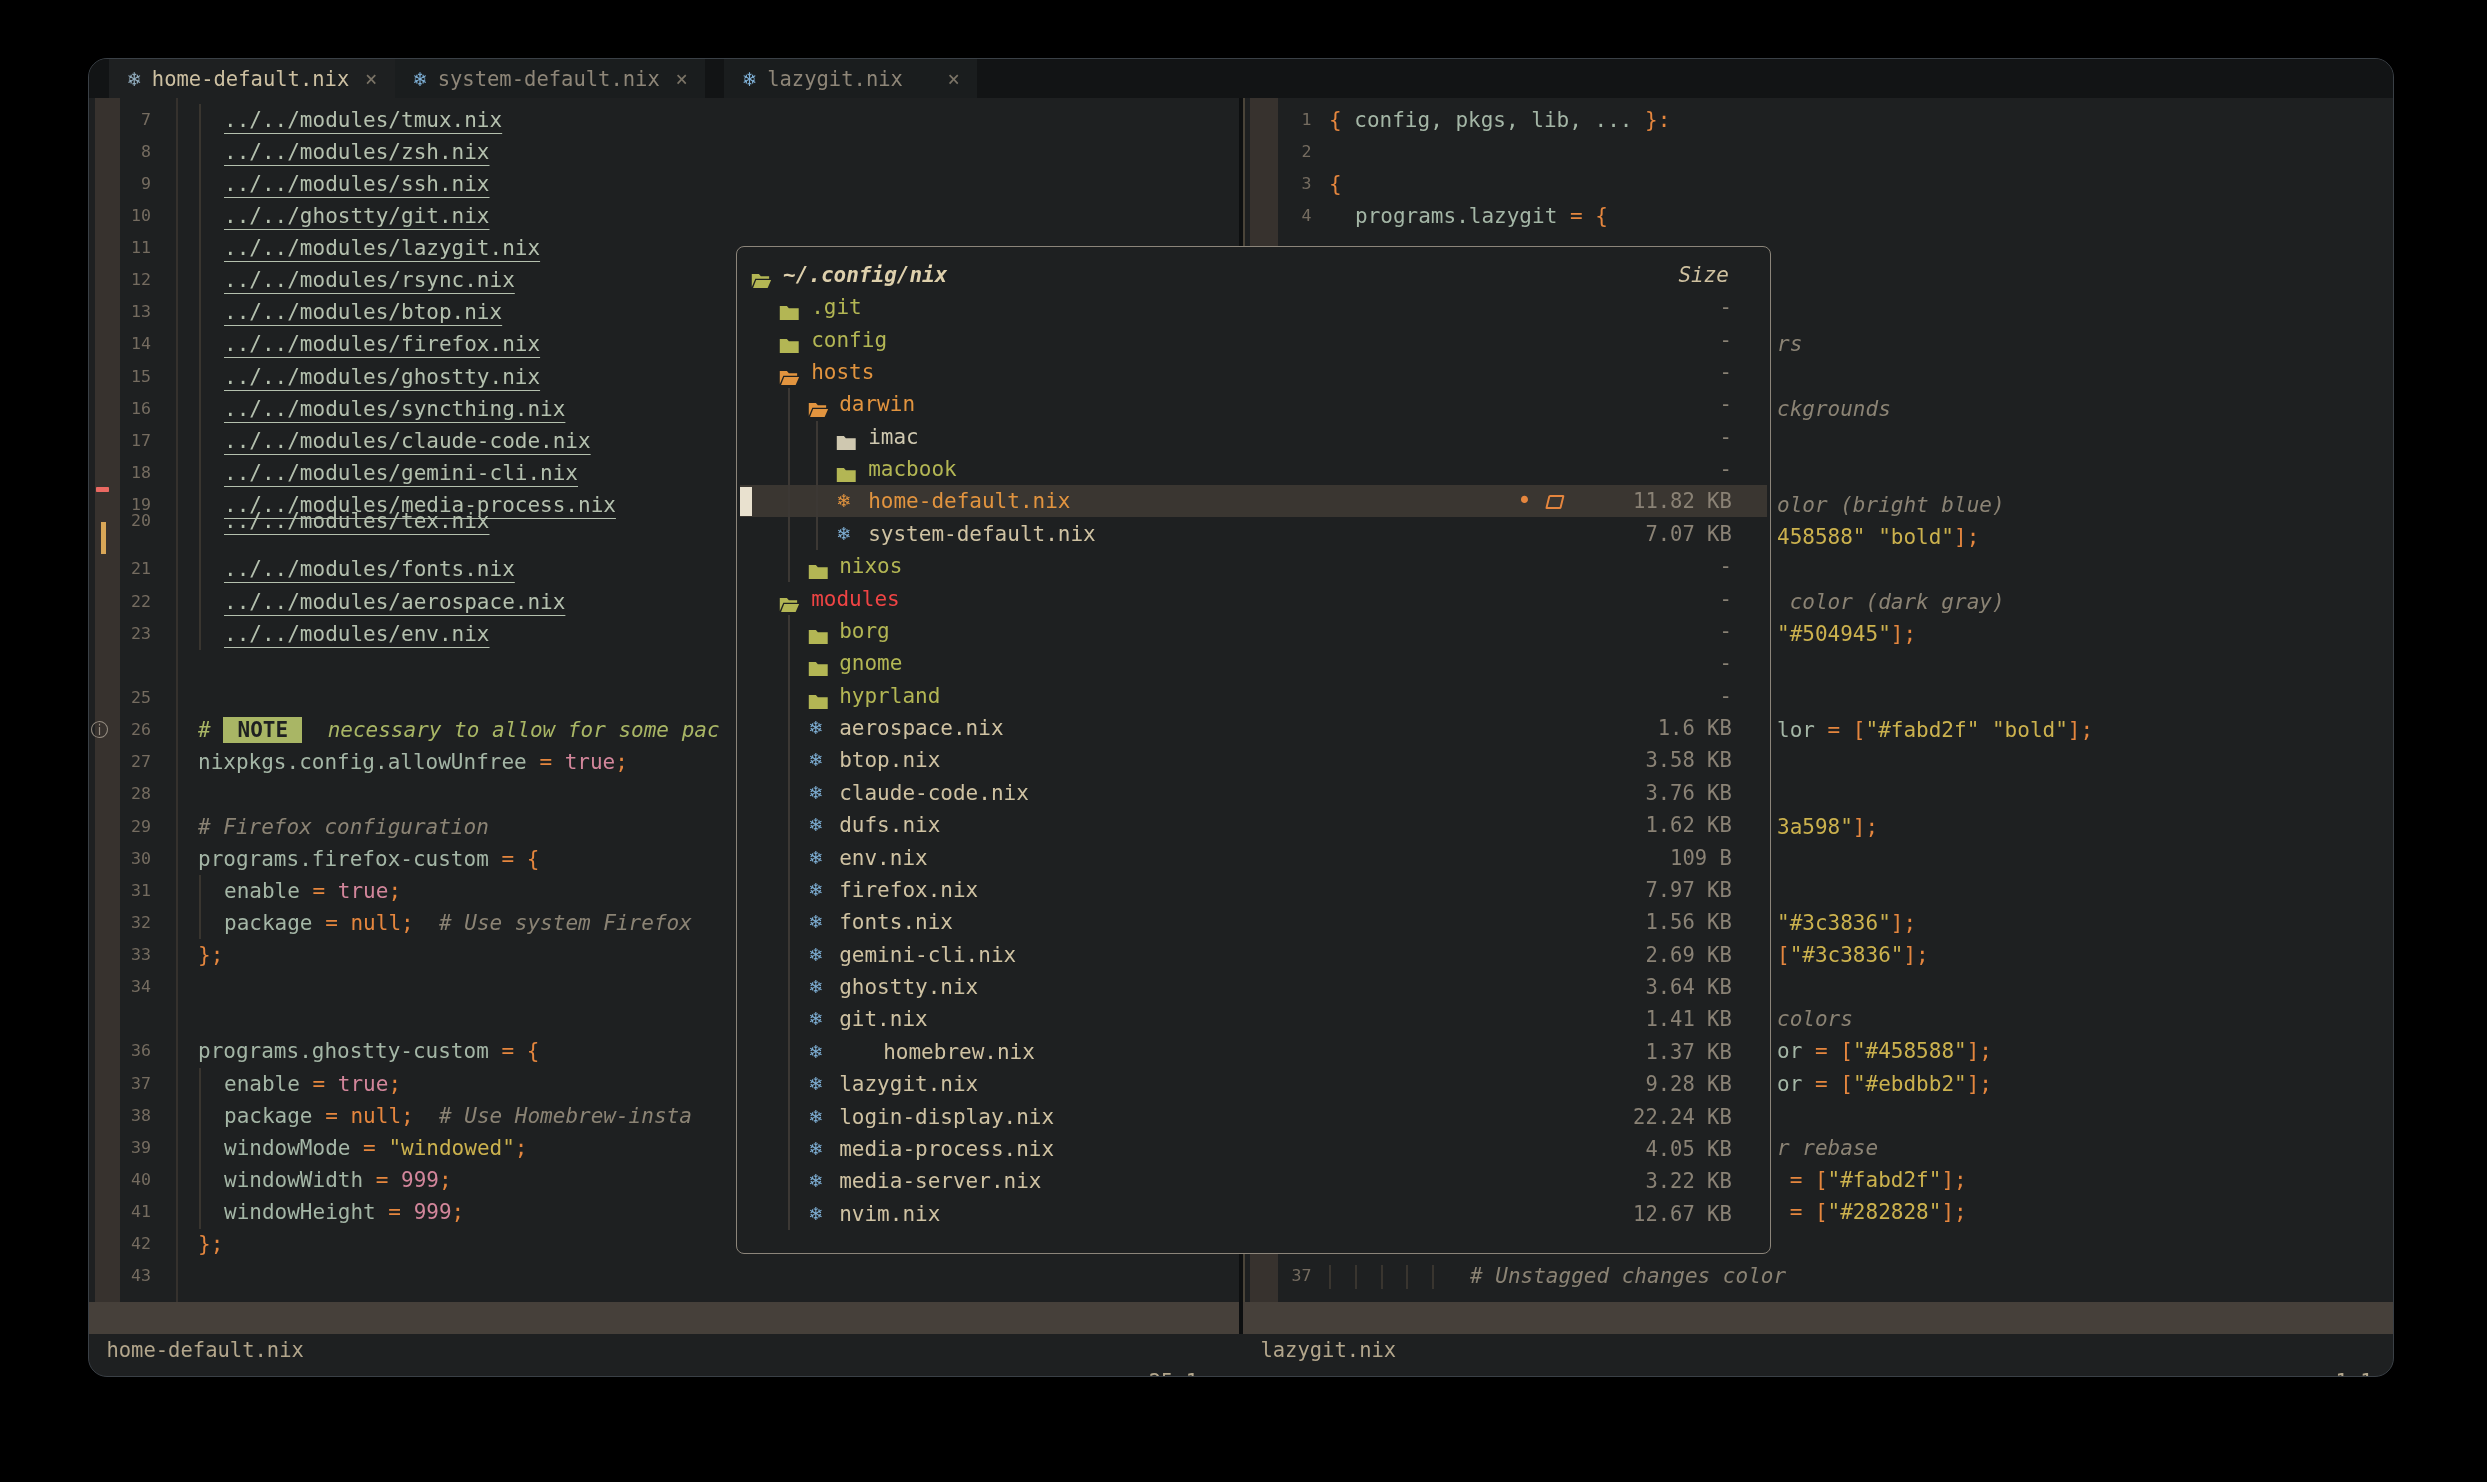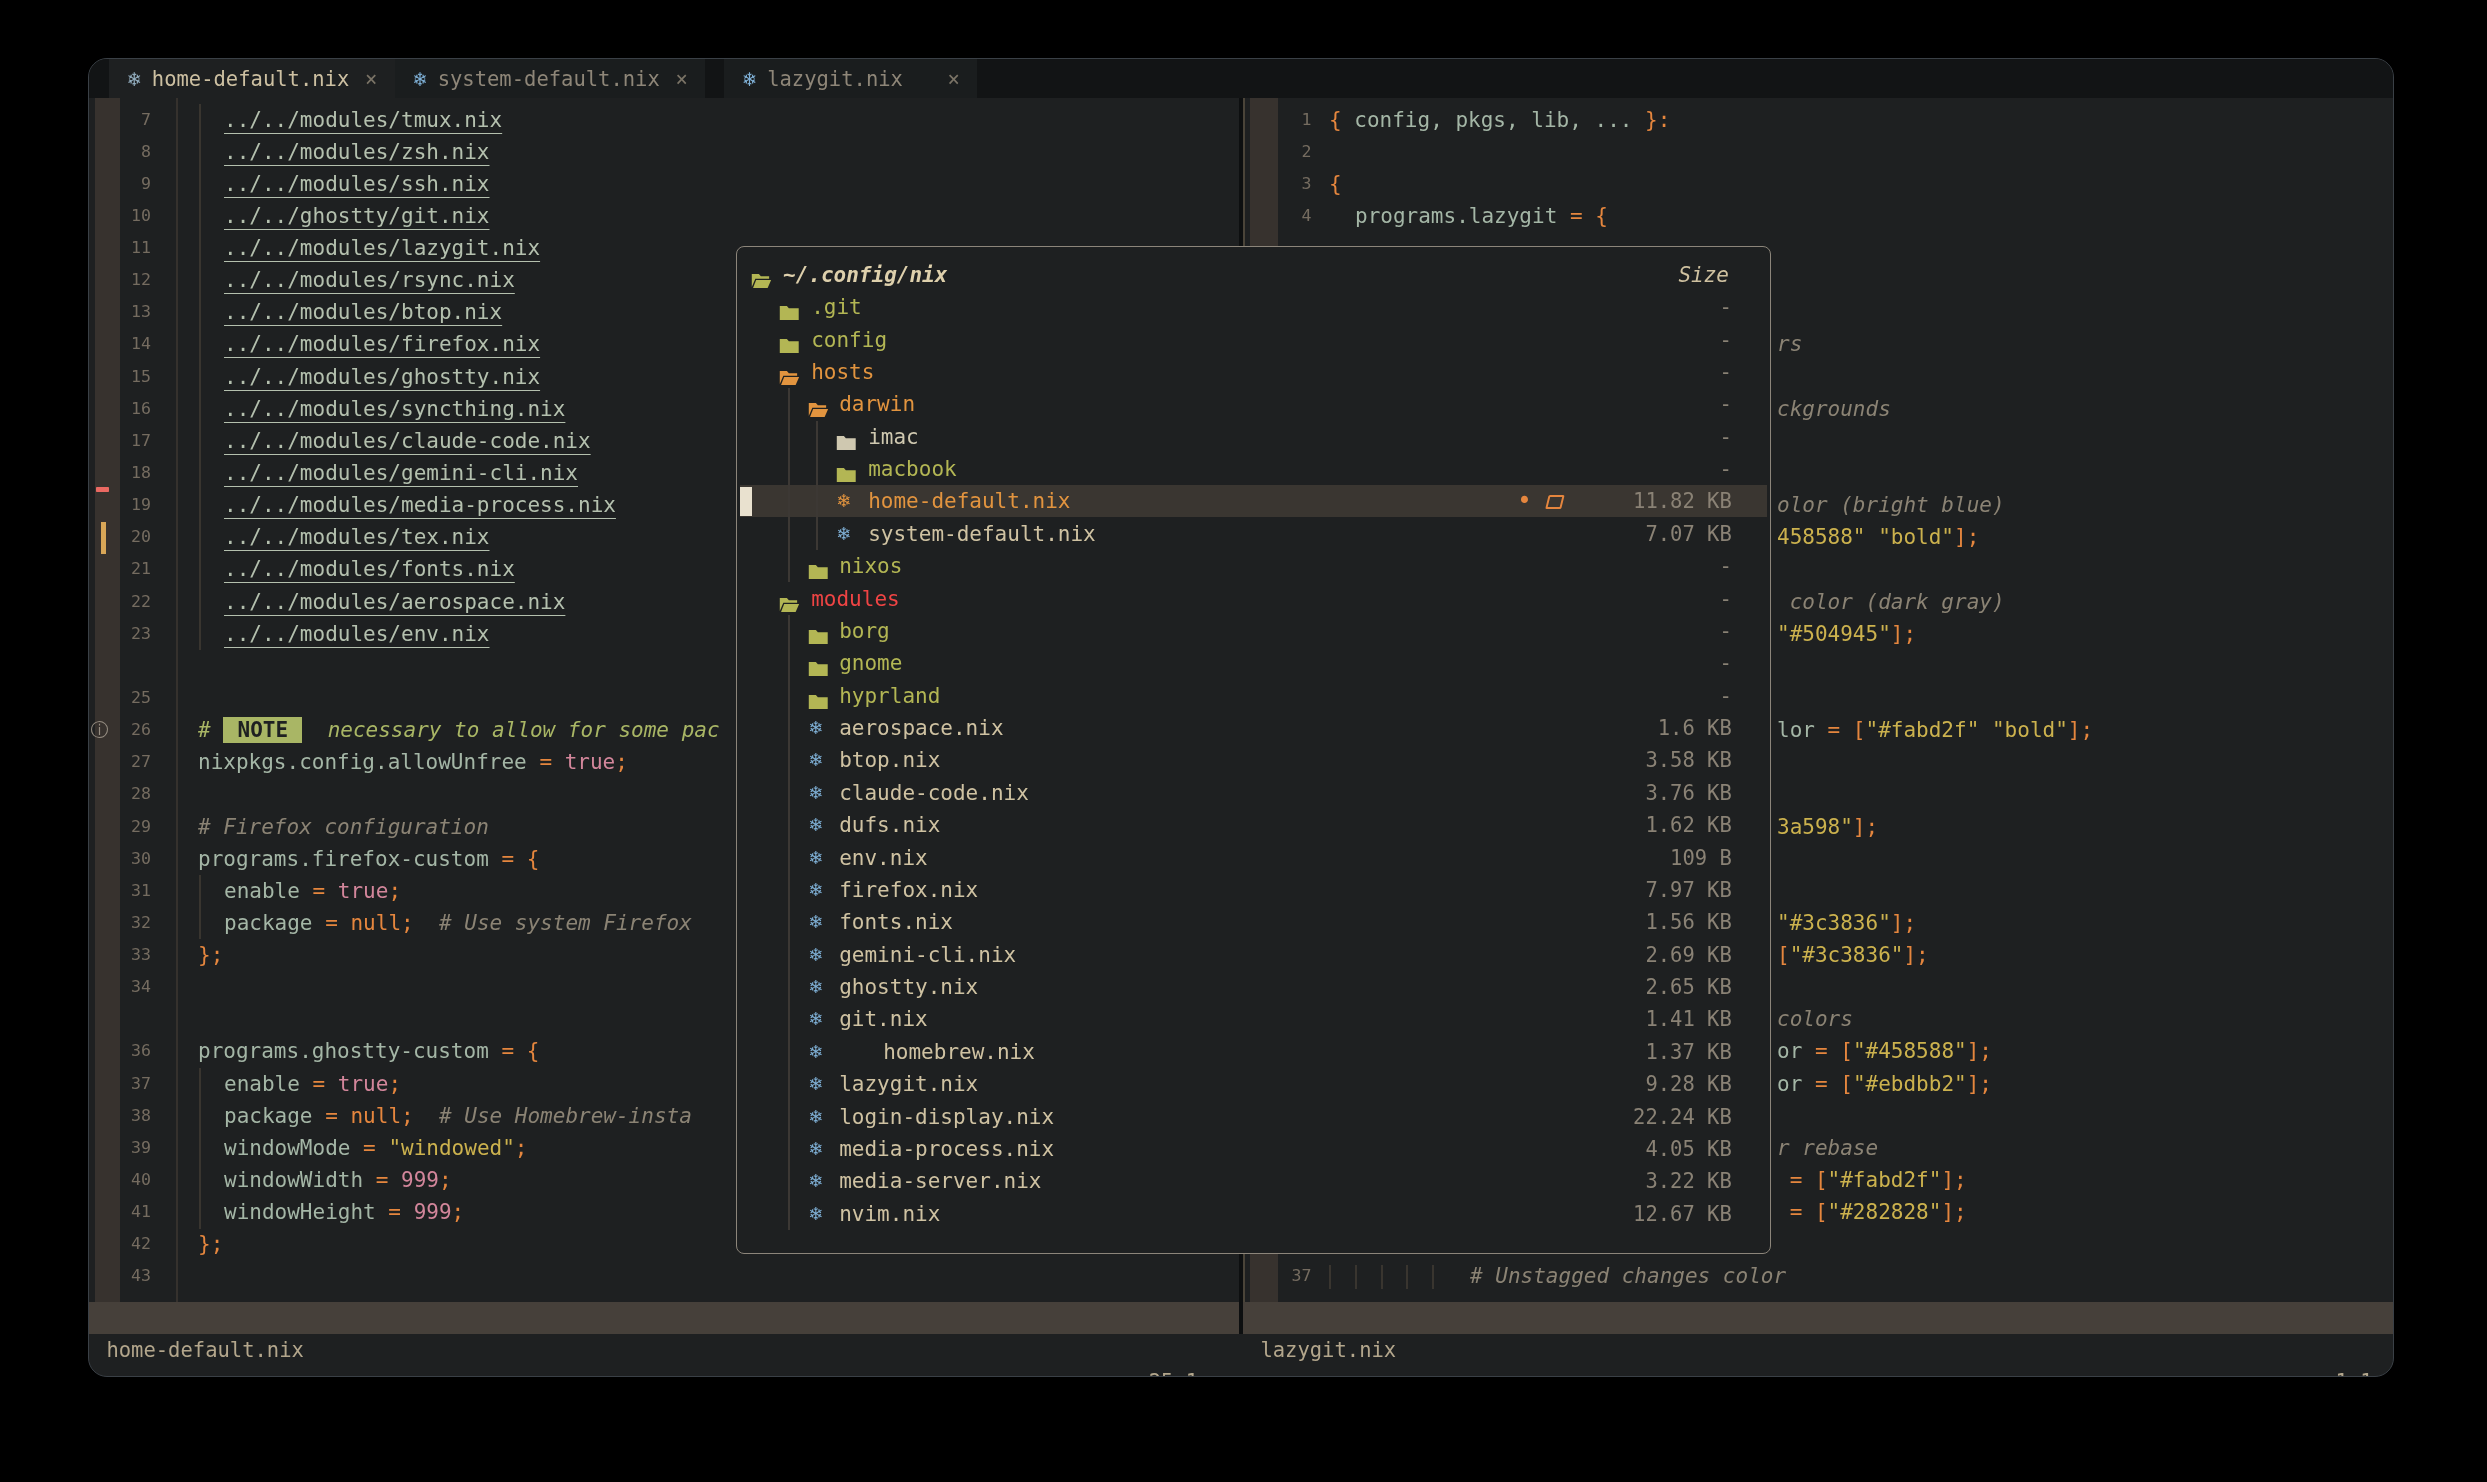--- a/index.html
+++ b/index.html
@@ -104,21 +104,21 @@
         <div class="crow" style="top: 102px;"><span class="lnum">10</span><span class="codetx" style="padding-left: 26px;"><span class="tk-path">../../ghostty/git.nix</span></span></div>
         <div class="crow" style="top: 134px;"><span class="lnum">11</span><span class="codetx" style="padding-left: 26px;"><span class="tk-path">../../modules/lazygit.nix</span></span></div>
         <div class="crow" style="top: 166px;"><span class="lnum">12</span><span class="codetx" style="padding-left: 26px;"><span class="tk-path">../../modules/rsync.nix</span></span></div>
         <div class="crow" style="top: 198px;"><span class="lnum">13</span><span class="codetx" style="padding-left: 26px;"><span class="tk-path">../../modules/btop.nix</span></span></div>
         <div class="crow" style="top: 230px;"><span class="lnum">14</span><span class="codetx" style="padding-left: 26px;"><span class="tk-path">../../modules/firefox.nix</span></span></div>
         <div class="crow" style="top: 263px;"><span class="lnum">15</span><span class="codetx" style="padding-left: 26px;"><span class="tk-path">../../modules/ghostty.nix</span></span></div>
         <div class="crow" style="top: 295px;"><span class="lnum">16</span><span class="codetx" style="padding-left: 26px;"><span class="tk-path">../../modules/syncthing.nix</span></span></div>
         <div class="crow" style="top: 327px;"><span class="lnum">17</span><span class="codetx" style="padding-left: 26px;"><span class="tk-path">../../modules/claude-code.nix</span></span></div>
         <div class="crow" style="top: 359px;"><span class="lnum">18</span><span class="codetx" style="padding-left: 26px;"><span class="tk-path">../../modules/gemini-cli.nix</span></span></div>
         <div class="crow" style="top: 391px;"><span class="lnum">19</span><span class="codetx" style="padding-left: 26px;"><span class="tk-path">../../modules/media-process.nix</span></span></div>
-        <div class="crow" style="top: 423px;"><span class="lnum">20</span><span class="codetx" style="padding-left: 26px;"><span class="tk-path">../../modules/tex.nix</span></span></div>
+        <div class="crow" style="top: 407px;"><span class="lnum">20</span><span class="codetx" style="padding-left: 26px;"><span class="tk-path">../../modules/tex.nix</span></span></div>
         <div class="crow" style="top: 455px;"><span class="lnum">21</span><span class="codetx" style="padding-left: 26px;"><span class="tk-path">../../modules/fonts.nix</span></span></div>
         <div class="crow" style="top: 488px;"><span class="lnum">22</span><span class="codetx" style="padding-left: 26px;"><span class="tk-path">../../modules/aerospace.nix</span></span></div>
         <div class="crow" style="top: 520px;"><span class="lnum">23</span><span class="codetx" style="padding-left: 26px;"><span class="tk-path">../../modules/env.nix</span></span></div>
         <div class="crow" style="top: 584px;"><span class="lnum">25</span><span class="codetx" style="padding-left: 0px;"></span></div>
         <div class="crow" style="top: 616px;"><span class="lnum">26</span><span class="codetx" style="padding-left: 0px;"><span class="tk-gcomment"># </span><span class="tk-note"> NOTE </span><span class="tk-gcomment">  necessary to allow for some pac</span></span></div>
         <div class="crow" style="top: 648px;"><span class="lnum">27</span><span class="codetx" style="padding-left: 0px;"><span class="tk-id">nixpkgs.config.allowUnfree</span><span class="tk-op"> = </span><span class="tk-bool">true</span><span class="tk-op">;</span></span></div>
         <div class="crow" style="top: 680px;"><span class="lnum">28</span><span class="codetx" style="padding-left: 0px;"></span></div>
         <div class="crow" style="top: 713px;"><span class="lnum">29</span><span class="codetx" style="padding-left: 0px;"><span class="tk-comment"># Firefox configuration</span></span></div>
         <div class="crow" style="top: 745px;"><span class="lnum">30</span><span class="codetx" style="padding-left: 0px;"><span class="tk-id">programs.firefox-custom</span><span class="tk-op"> = {</span></span></div>
         <div class="crow" style="top: 777px;"><span class="lnum">31</span><span class="codetx" style="padding-left: 26px;"><span class="tk-id">enable</span><span class="tk-op"> = </span><span class="tk-bool">true</span><span class="tk-op">;</span></span></div>
@@ -308,21 +308,21 @@
             <span class="tsize">1.56 KB</span>
           </div>
           <div class="trow" style="top: 692px;">
             <span class="ficon" style="left: 68px; color: rgb(127, 176, 214);">❄</span>
             <span class="tname" style="left: 99px; color: rgb(207, 194, 162);">gemini-cli.nix</span>
             <span class="tsize">2.69 KB</span>
           </div>
           <div class="trow" style="top: 724px;">
             <span class="ficon" style="left: 68px; color: rgb(127, 176, 214);">❄</span>
             <span class="tname" style="left: 99px; color: rgb(207, 194, 162);">ghostty.nix</span>
-            <span class="tsize">2.65 KB</span>
+            <span class="tsize">3.64 KB</span>
           </div>
           <div class="trow" style="top: 756px;">
             <span class="ficon" style="left: 68px; color: rgb(127, 176, 214);">❄</span>
             <span class="tname" style="left: 99px; color: rgb(207, 194, 162);">git.nix</span>
             <span class="tsize">1.41 KB</span>
           </div>
           <div class="trow" style="top: 789px;">
             <span class="ficon" style="left: 68px; color: rgb(127, 176, 214);">❄</span>
             <span class="tname" style="left: 99px; color: rgb(207, 194, 162); margin-left: 44px;">homebrew.nix</span>
             <span class="tsize">1.37 KB</span>

